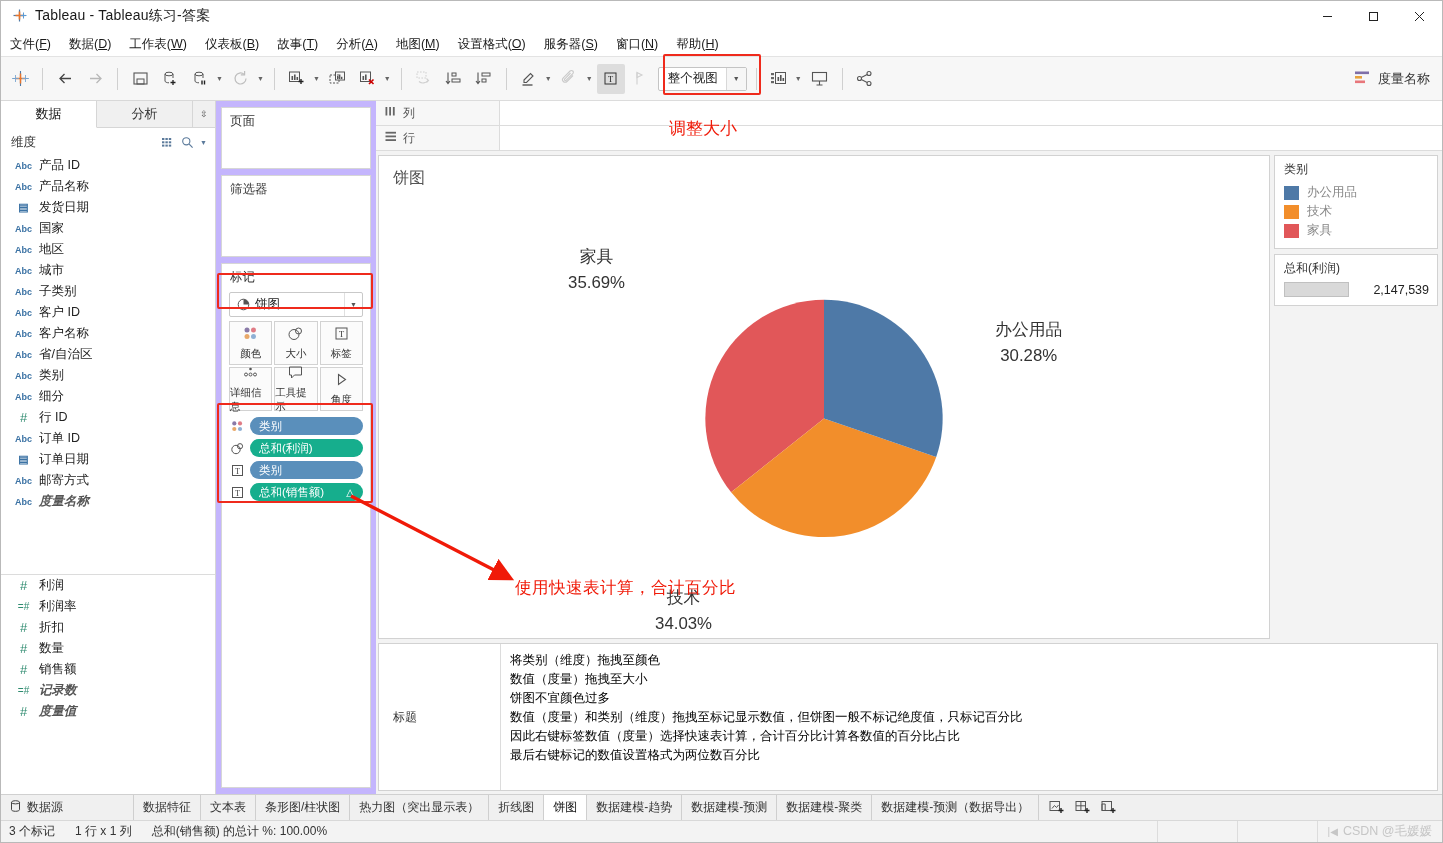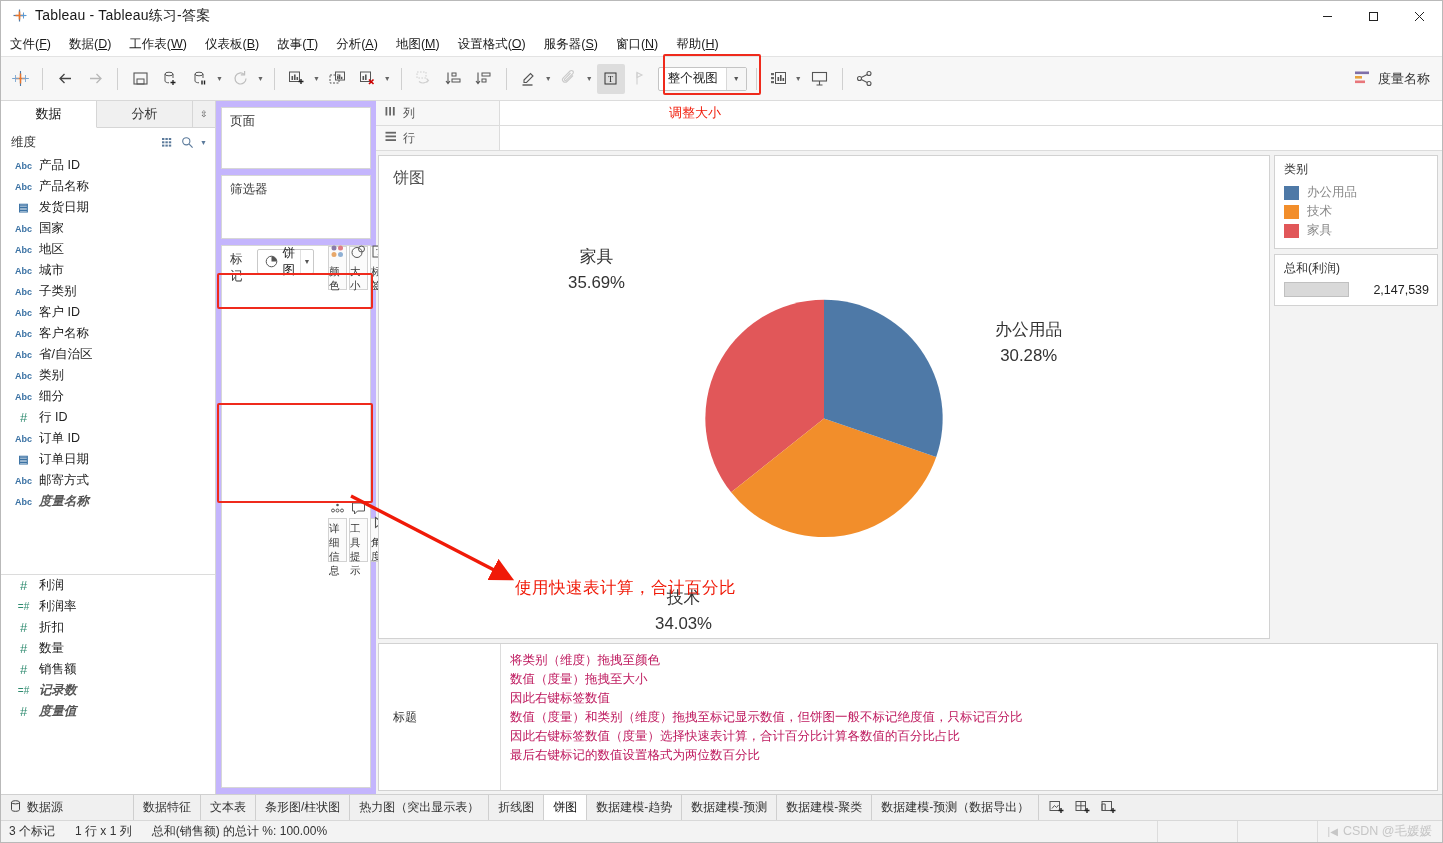--- a/index.html
+++ b/index.html
@@ -140,22 +140,22 @@
     background:#c4b5fd;
     padding: 6px 5px 6px 5px;
     display:flex; flex-direction:column; gap:6px;
     position: relative;
   }
   .card {
     background:#ffffff; border:1px solid #d6d6d6;
   }
   .card-hd { font-size:12.5px; color:#333; padding:5px 7px 3px 8px; }
   .card.pages { height:62px; }
-  .card.filters { height:64px; }
-  .card.marks { flex:1 1 auto; display:flex; flex-direction:row; min-height:0;}
+  .card.filters { height:82px; }
+  .card.marks { flex:1 1 auto; display:flex; flex-direction:column; min-height:0;}
   .marktype {
     margin: 3px 7px 4px 7px; height:25px;
     border:1px solid #c9c9c9; background:#fff;
     display:flex; align-items:center; border-radius:2px;
   }
   .marktype .mt-ic { margin:0 5px 0 7px; display:flex; align-items:center;}
   .marktype .mt-label { font-size:12.5px; color:#222; flex:1 1 auto;}
   .marktype .mt-arrow { width:18px; display:flex; align-items:center; justify-content:center; font-size:7px; color:#555; border-left:1px solid #e0e0e0; height:100%;}
   .btngrid { display:grid; grid-template-columns: repeat(3, 1fr); gap:2px; padding: 0 7px; }
   .mbtn {
@@ -212,21 +212,21 @@
   .caption {
     background:#ffffff; border:1px solid #d2d2d2;
     display:flex; height:148px;
   }
   .cap-lbl {
     width:122px; flex:0 0 122px; border-right:1px solid #dcdcdc;
     display:flex; align-items:center; padding-left:14px;
     font-size:12px; color:#333;
   }
   .cap-body { flex:1 1 auto; padding: 7px 0 0 9px; }
-  .cap-line { font-size:12.5px; color:#be185d; line-height:19px; white-space:nowrap;}
+  .cap-line { font-size:12.5px; color:#000000; line-height:19px; white-space:nowrap;}
 
   
   .sheetbar {
     height:26px; flex:0 0 26px; background:#f0f0f0;
     border-top:1px solid #d0d0d0; display:flex; align-items:stretch;
   }
   .sb-ds {
     width:133px; flex:0 0 133px; display:flex; align-items:center; gap:6px;
     padding-left:9px; font-size:12px; color:#333;
     border-right:1px solid #cfcfcf; cursor:default;
@@ -251,21 +251,21 @@
   .st-box { width:80px; height:100%; border-left:1px solid #dcdcdc; }
   .watermark {
     display:flex; align-items:center; gap:5px;
     padding-right:10px; color:#c6c6c6; font-size:12.5px;
     border-left:1px solid #dcdcdc; height:100%;
     padding-left:10px;
   }
 
   
   .anno { position:absolute; color:#f01a08; z-index:50; pointer-events:none; }
-  #anno-resize { left:668px; top:103px; font-size:13px;text-align:right; }
+  #anno-resize { left:668px; top:116px; font-size:17px;text-align:right; }
   #anno-calc { left:514px; top:576px; font-size:16.5px; letter-spacing:.5px;}
   svg.overlay { position:absolute; left:0; top:0; width:1443px; height:843px; pointer-events:none; z-index:45;}
 </style>
 </head>
 <body>
 
 <div id="app">
 
   <div class="titlebar">
     <div class="tb-icon">
@@ -829,21 +829,21 @@
           </div>
         </div>
       </div>
 
       <div class="captionwrap">
         <div class="caption">
           <div class="cap-lbl">标题</div>
           <div class="cap-body">
             <div class="cap-line">将类别（维度）拖拽至颜色</div>
             <div class="cap-line">数值（度量）拖拽至大小</div>
-            <div class="cap-line">因此右键标签数值</div>
+            <div class="cap-line">饼图不宜颜色过多</div>
             <div class="cap-line">数值（度量）和类别（维度）拖拽至标记显示数值，但饼图一般不标记绝度值，只标记百分比</div>
             <div class="cap-line">因此右键标签数值（度量）选择快速表计算，合计百分比计算各数值的百分比占比</div>
             <div class="cap-line">最后右键标记的数值设置格式为两位数百分比</div>
           </div>
         </div>
       </div>
     </div>
   </div>
 
   <div class="sheetbar">

